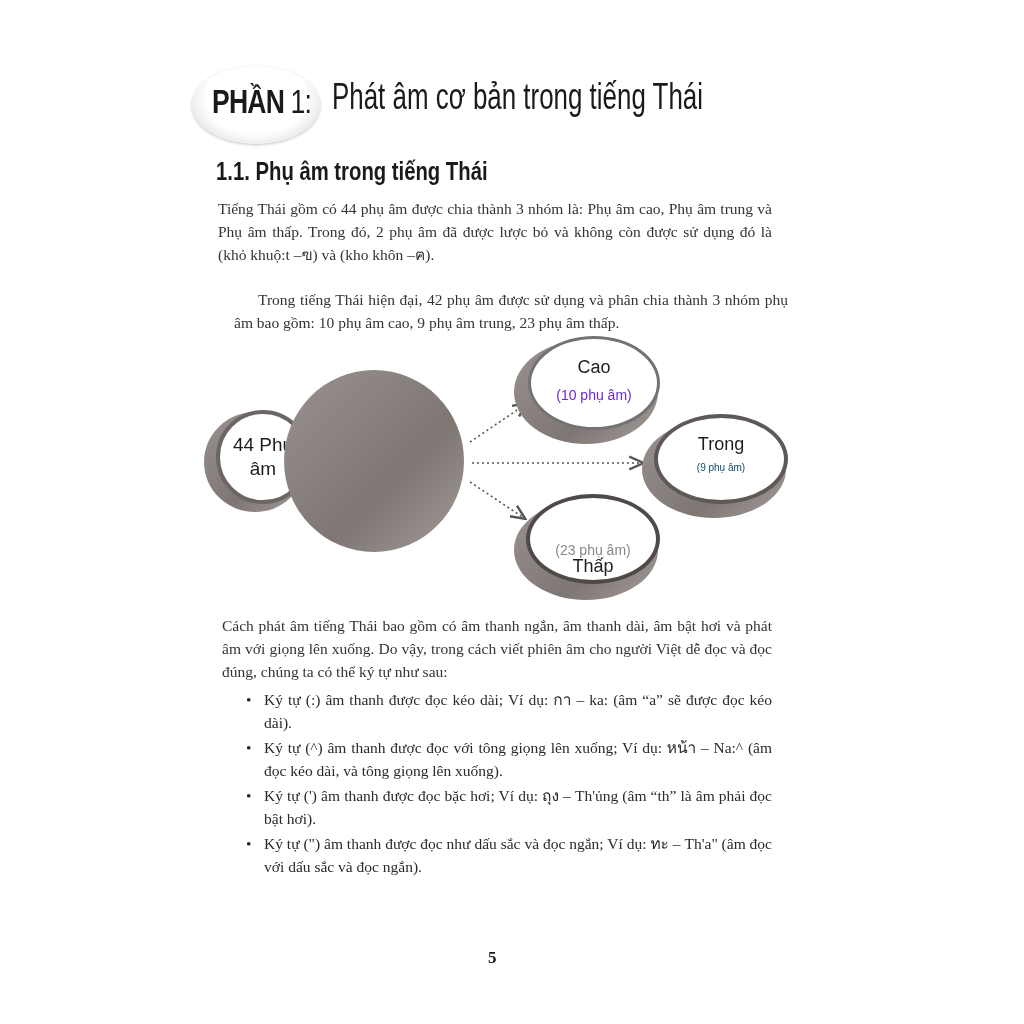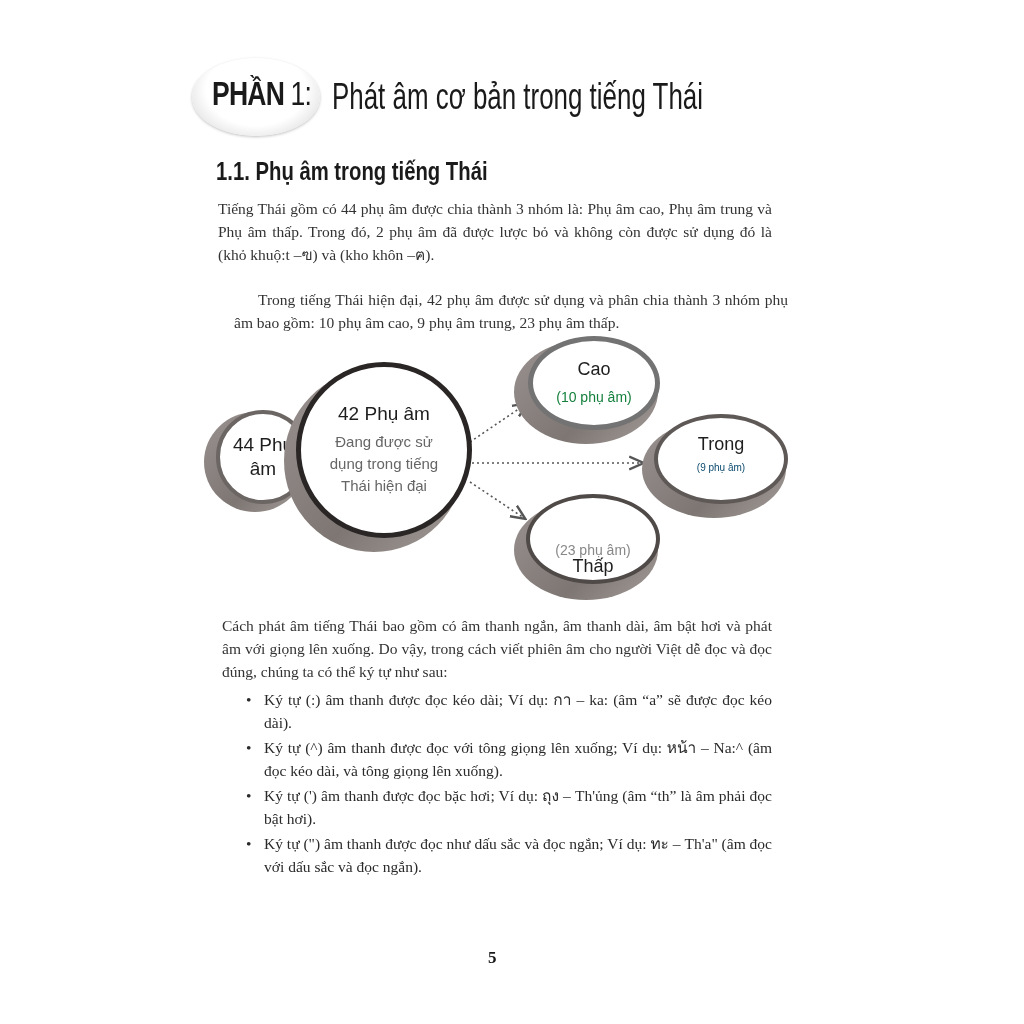--- a/index.html
+++ b/index.html
@@ -1,20 +1,20 @@
 <!DOCTYPE html>
 <html><head>
 <meta charset="utf-8">
 <style>
   html, body { margin: 0; padding: 0; background: #ffffff; }
   body { width: 1024px; height: 1024px; position: relative; overflow: hidden;
          font-family: "Liberation Serif", serif; color: #2a2a2a; }
 
   .part-header { position: absolute; left: 192px; top: 58px; width: 500px; height: 80px; }
-  .part-badge { position: absolute; left: 0; top: 0; width: 128px; height: 78px; border-radius: 50%;
+  .part-badge { position: absolute; left: 0; top: 8px; width: 128px; height: 78px; border-radius: 50%;
                 background: radial-gradient(ellipse at 50% 40%, #ffffff 55%, #e4e4e4 80%, #c8c8c8 100%);
                 box-shadow: 0 1px 3px rgba(0,0,0,0.25); }
   .part-badge-text { position: absolute; left: 20px; top: 16px; font-family: "Liberation Sans Narrow", "Liberation Sans", sans-serif;
                      font-size: 34px; font-weight: bold; letter-spacing: -1px; color: #1a1a1a; transform: scaleX(0.78); transform-origin: left; white-space: nowrap; }
   .part-badge-num { font-weight: normal; }
   .part-title { position: absolute; left: 140px; top: 18px; font-family: "Liberation Sans", sans-serif;
                 font-size: 36px; color: #1a1a1a; transform: scaleX(0.72); transform-origin: left; white-space: nowrap; }
 
   .section-title { position: absolute; left: 216px; top: 156px; font-family: "Liberation Sans", sans-serif;
                    font-size: 26px; font-weight: bold; color: #1a1a1a; transform: scaleX(0.78); transform-origin: left; white-space: nowrap; }
@@ -69,31 +69,25 @@
     <line x1="270" y1="152" x2="324" y2="188" stroke="#555" stroke-width="1.6" stroke-dasharray="2,3" marker-end="url(#arr)"></line>
   </svg>
 
   <div class="shadow" style="left:4px;top:82px;width:102px;height:100px;"></div>
   <div class="node" style="left:16px;top:80px;width:94px;height:94px;border:4px solid #6b6563;">
     <div class="node-label" style="top:20px;font-size:19px;">44 Phụ</div>
     <div class="node-label" style="top:44px;font-size:19px;">âm</div>
   </div>
 
   <div class="shadow" style="left:84px;top:40px;width:180px;height:182px;"></div>
-  <div class="node" style="left:96px;top:32px;width:176px;height:176px;border:5px solid #2a2625;">
-    <div class="node-label" style="top:36px;font-size:19px;">42 Phụ âm</div>
-    <div class="node-sub" style="top:66px;font-size:15px;color:#666;">Đang được sử</div>
-    <div class="node-sub" style="top:88px;font-size:15px;color:#666;">dụng trong tiếng</div>
-    <div class="node-sub" style="top:110px;font-size:15px;color:#666;">Thái hiện đại</div>
-  </div>
 
   <div class="shadow" style="left:314px;top:10px;width:144px;height:104px;"></div>
-  <div class="node" style="left:328px;top:6px;width:132px;height:94px;border:5px solid #737373;">
+  <div class="node" style="left:328px;top:6px;width:132px;height:94px;border:3px solid #737373;">
     <div class="node-label" style="top:18px;font-size:18px;">Cao</div>
-    <div class="node-sub" style="top:48px;font-size:14px;color:#15803d;">(10 phụ âm)</div>
+    <div class="node-sub" style="top:48px;font-size:14px;color:#6d28d9;">(10 phụ âm)</div>
   </div>
 
   <div class="shadow" style="left:442px;top:90px;width:144px;height:98px;"></div>
   <div class="node" style="left:454px;top:84px;width:134px;height:90px;border:4px solid #5e5856;">
     <div class="node-label" style="top:16px;font-size:18px;">Trong</div>
     <div class="node-sub" style="top:44px;font-size:10px;color:#0c4a6e;">(9 phụ âm)</div>
   </div>
 
   <div class="shadow" style="left:314px;top:170px;width:144px;height:100px;"></div>
   <div class="node" style="left:326px;top:164px;width:134px;height:90px;border:4px solid #4f4a48;">

